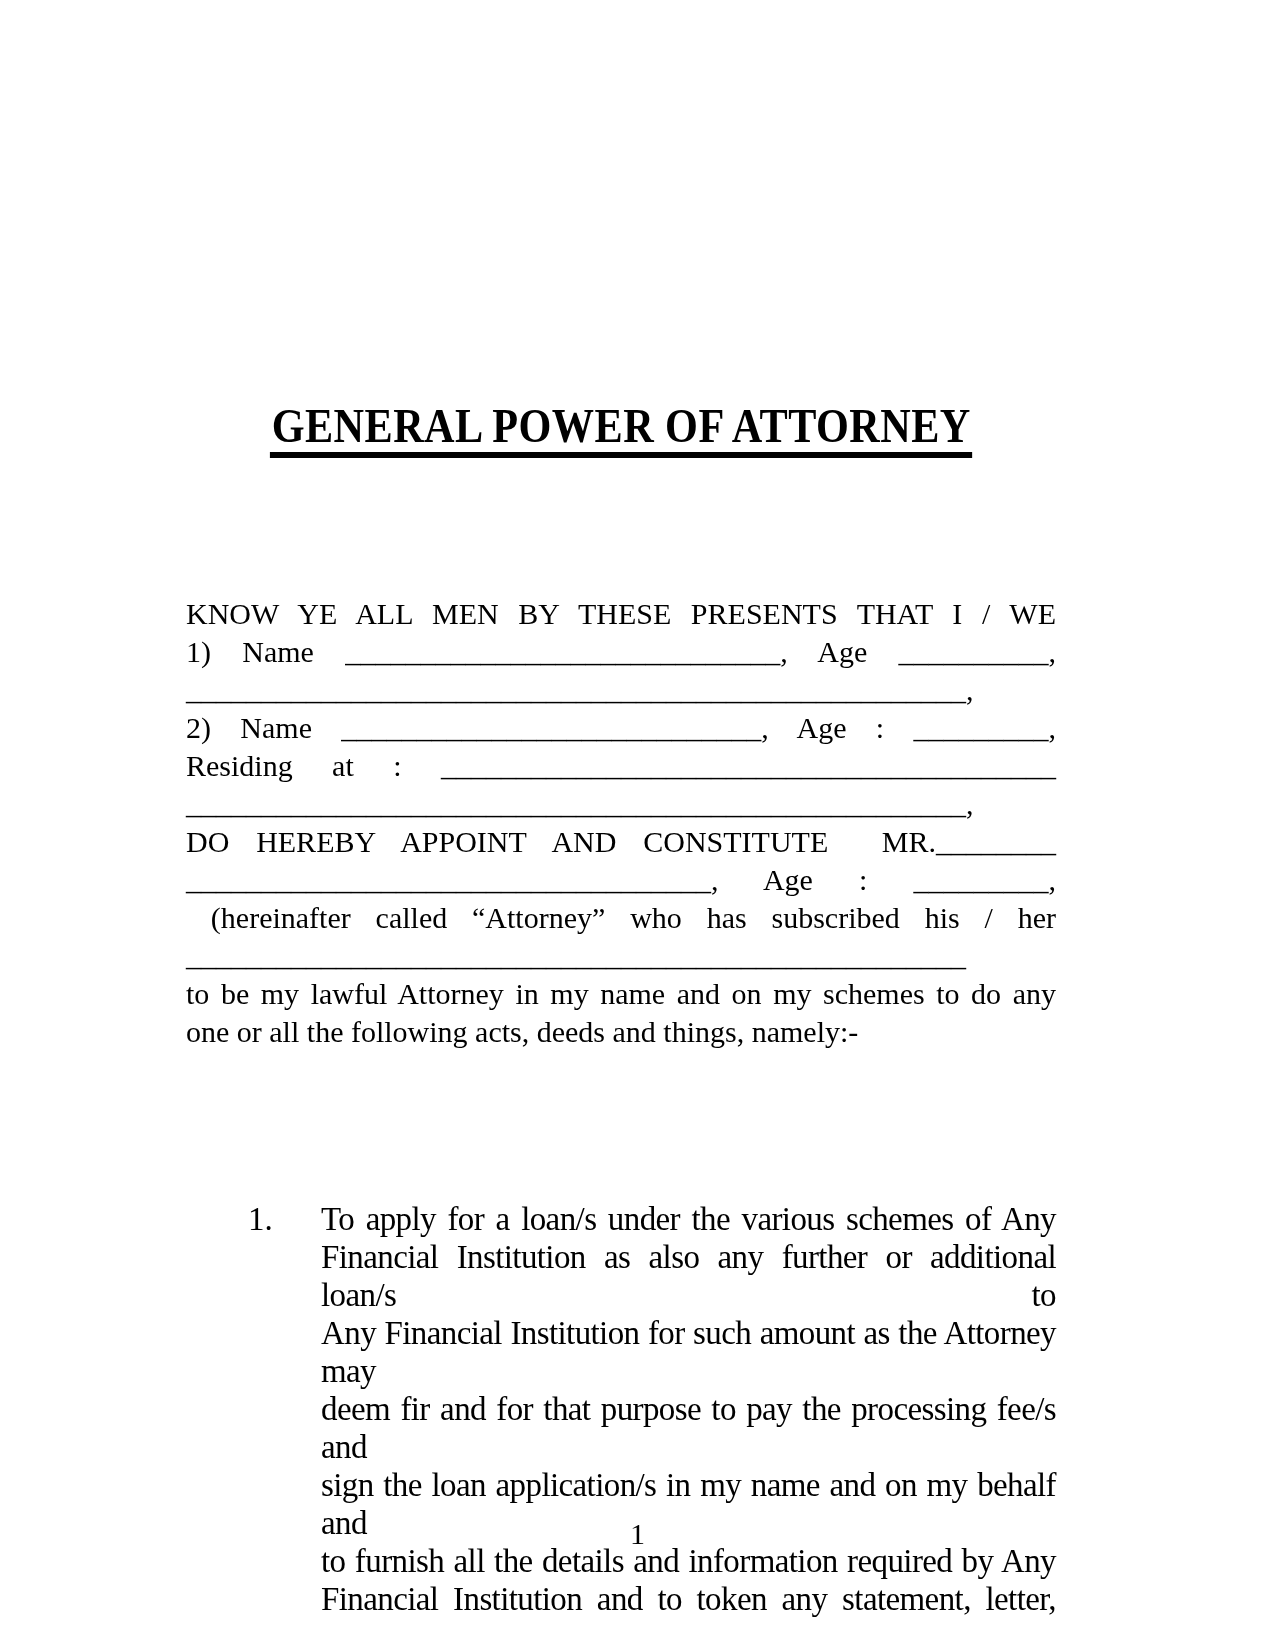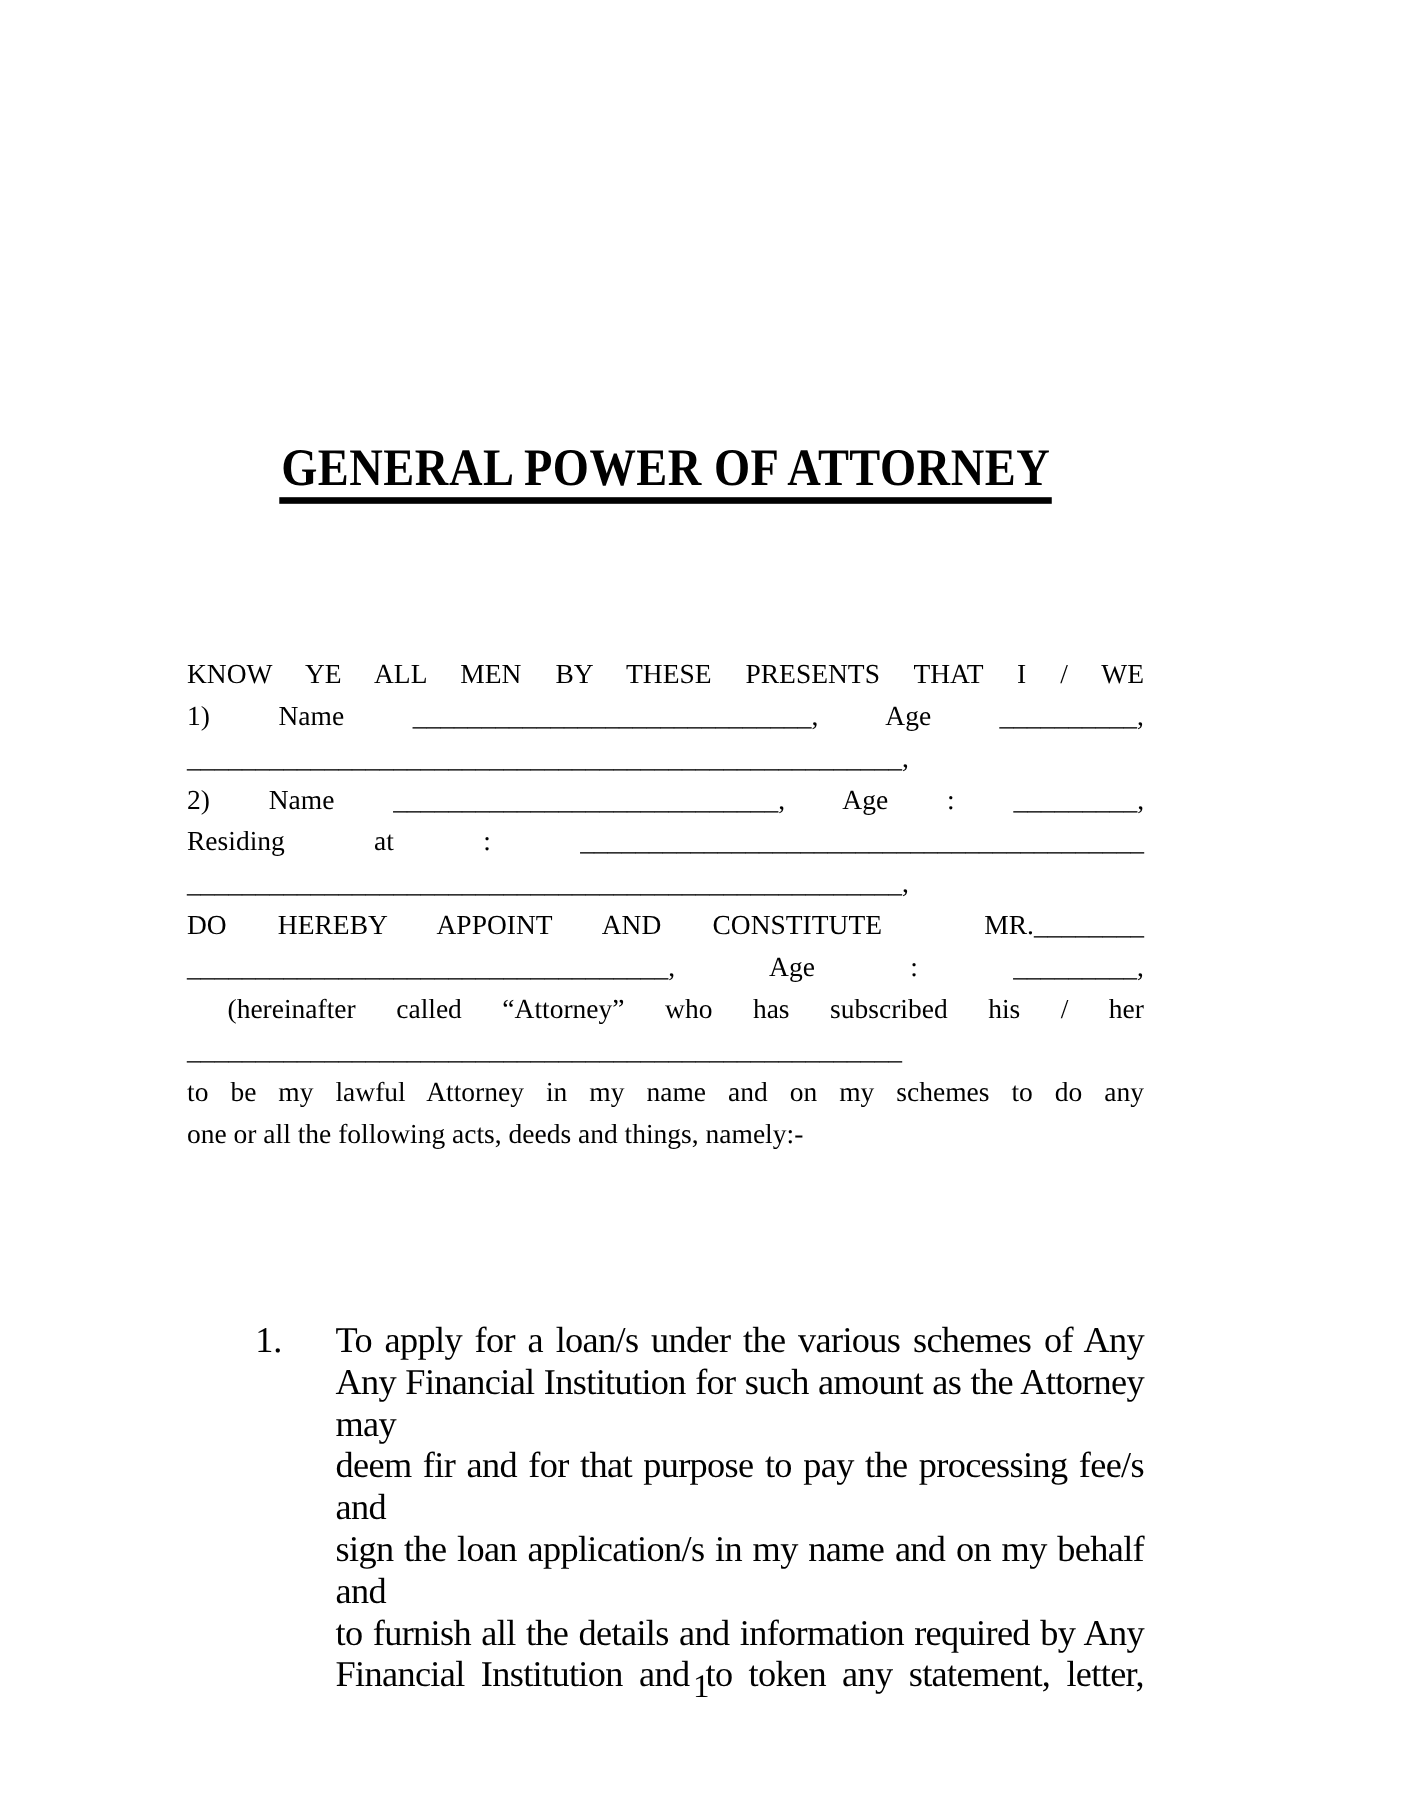--- a/index.html
+++ b/index.html
@@ -11,21 +11,21 @@
     position: relative;
     width: 1275px;
     height: 1650px;
     background: #ffffff;
     font-family: "Liberation Serif", "DejaVu Serif", serif;
     color: #000000;
     overflow: hidden;
   }
   .content {
     position: absolute;
-    left: 170px;
+    left: 186px;
     top: 0;
     width: 870px;
     height: 1650px;
   }
   .title-block {
     position: absolute;
     top: 402px;
     left: 0;
     right: 0;
     text-align: center;
@@ -40,21 +40,21 @@
     padding: 0 2px 2px 2px;
     transform: scaleX(0.88);
     transform-origin: center;
     white-space: nowrap;
   }
   .body-block {
     position: absolute;
     top: 595px;
     left: 0;
     width: 870px;
-    font-size: 25px;
+    font-size: 30px;
     line-height: 38px;
   }
   .line {
     text-align: justify;
     white-space: normal;
   }
   .line.stretch {
     text-align-last: justify;
   }
   .list-block {
@@ -115,20 +115,21 @@
         <div class="line">____________________________________________________</div>
         <div class="line stretch">to be my lawful Attorney in my name and on my schemes to do any</div>
         <div class="line">one or all the following acts, deeds and things, namely:-</div>
       </div>
 
     <div class="list-block">
         <div class="list-item">
           <span class="list-num">1.</span>
           <div class="list-lines">
             <div class="line stretch">To apply for a loan/s under the various schemes of Any</div>
+            <div class="line stretch">Financial Institution as also any further or additional loan/s to</div>
             <div class="line stretch">Any Financial Institution for such amount as the Attorney may</div>
             <div class="line stretch">deem fir and for that purpose to pay the processing fee/s and</div>
             <div class="line stretch">sign the loan application/s in my name and on my behalf and</div>
             <div class="line stretch">to furnish all the details and information required by Any</div>
             <div class="line stretch">Financial Institution and to token any statement, letter,</div>
           </div>
         </div>
       </div>
 
   </div>

